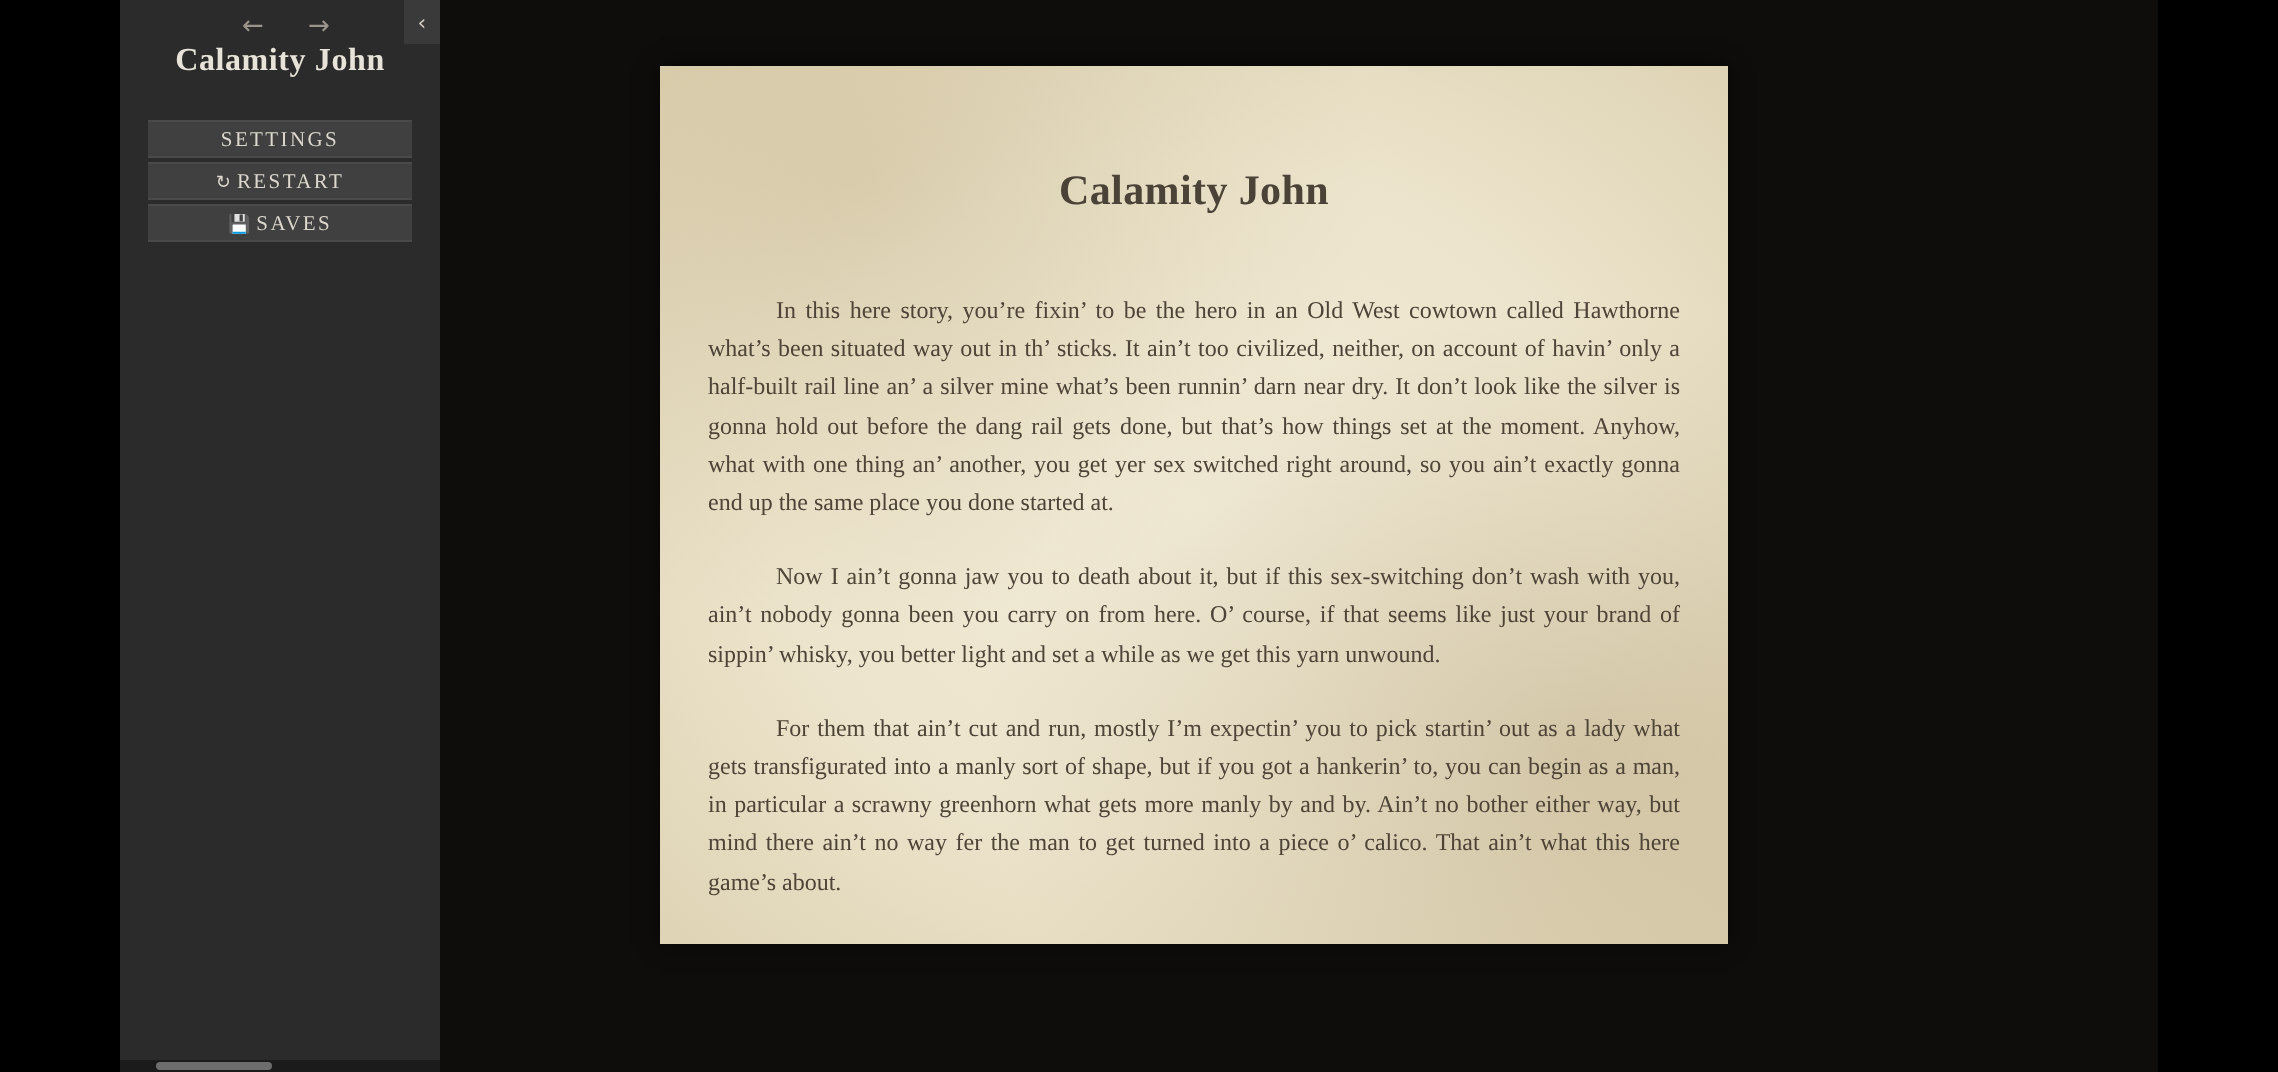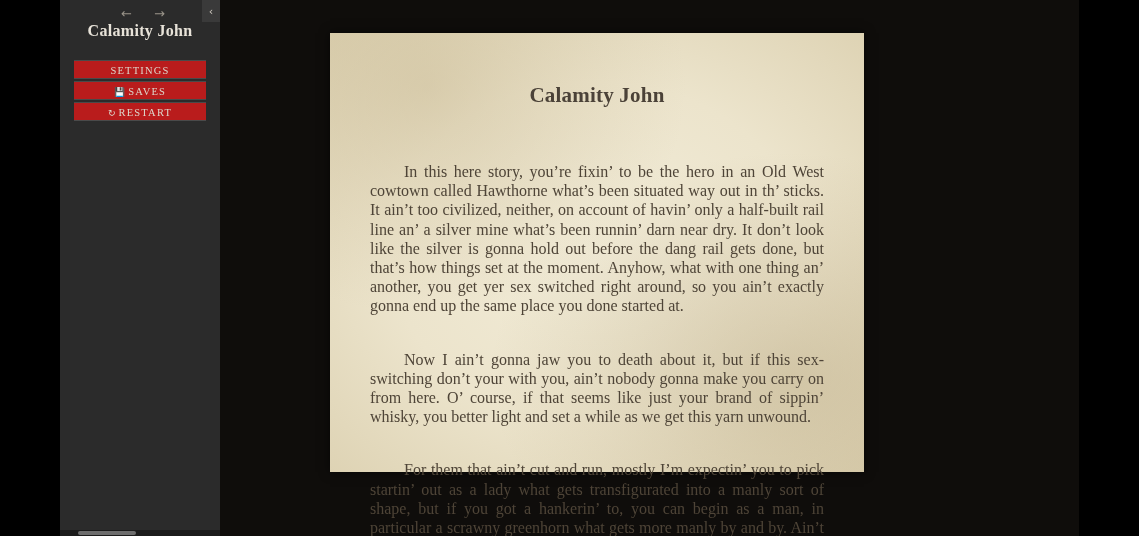--- a/index.html
+++ b/index.html
@@ -77,21 +77,21 @@
     top: 60px;
     left: 14px;
     width: 132px;
   }
   .menu-btn {
     display: block;
     box-sizing: border-box;
     width: 132px;
     height: 19px;
     margin: 0 0 2px 0;
-    background: #b91c1c;
+    background: #404040;
     border: none;
     border-top: 1px solid #4a4a4a;
     border-bottom: 1px solid #4a4a4a;
     color: #ddd8cd;
     font-family: "Liberation Serif", serif;
     font-size: 10.5px;
     letter-spacing: 1.2px;
     line-height: 17px;
     text-align: center;
     cursor: pointer;
@@ -170,25 +170,25 @@
     padding-top: 50px;
     text-align: center;
     font-family: "Liberation Serif", serif;
     font-size: 21px;
     font-weight: bold;
     color: #4b4238;
     letter-spacing: 0.2px;
   }
 
   .para {
-    margin: 16px;
+    margin: 0;
     padding-top: 18px;
     text-indent: 34px;
     font-family: "Liberation Serif", serif;
-    font-size: 16px;
+    font-size: 12px;
     line-height: 19.2px;
     text-align: justify;
     color: #4e4437;
   }
   #p1 { padding-top: 38px; }
 
   .link {
     color: #4e4437;
     cursor: pointer;
   }
@@ -205,42 +205,42 @@
       <button id="arrow-fwd" class="arrow-btn">→</button>
     </div>
 
     <div class="story-title">Calamity John</div>
 
     <div class="menu-group">
       <button class="menu-btn">
         <span>SETTINGS</span>
       </button>
       <button class="menu-btn">
+        <span class="menu-icon">↻</span><span>RESTART</span>
+      </button>
+      <button class="menu-btn">
         <span class="menu-icon">💾</span><span>SAVES</span>
       </button>
-      <button class="menu-btn">
-        <span class="menu-icon">↻</span><span>RESTART</span>
-      </button>
     </div>
 
     <button id="collapse-tab">‹</button>
 
     <div id="sidebar-scrollbar">
       <div class="thumb"></div>
     </div>
   </div>
 
   <div id="passage-area">
     <div id="passage">
 
       <h1 id="passage-title">Calamity John</h1>
 
       <p id="p1" class="para">In this here story, you’re fixin’ to be the hero in an Old West cowtown called Hawthorne what’s been situated way out in th’ sticks. It ain’t too civilized, neither, on account of havin’ only a half-built rail line an’ a silver mine what’s been runnin’ darn near dry. It don’t look like the silver is gonna hold out before the dang rail gets done, but that’s how things set at the moment. Anyhow, what with one thing an’ another, you get yer sex switched right around, so you ain’t exactly gonna end up the same place you done started at.</p>
 
-      <p class="para">Now I ain’t gonna jaw you to death about it, but if this sex-switching don’t your with you, ain’t nobody gonna make you carry on from here. O’ course, if that seems like just your brand of sippin’ whisky, you better light and set a while as we get this yarn unwound.</p>
+      <p class="para">Now I ain’t gonna jaw you to death about it, but if this sex-switching don’t wash with you, ain’t nobody gonna been you carry on from here. O’ course, if that seems like just your brand of sippin’ whisky, you better light and set a while as we get this yarn unwound.</p>
 
       <p class="para">
         <span>For them that ain’t cut and run, mostly I’m expectin’ you to pick startin’ out </span><a class="link">as a lady</a><span> what gets transfigurated into a manly sort of shape, but if you got a hankerin’ to, you can begin </span><a class="link">as a man</a><span>, in particular a scrawny greenhorn what gets more manly by and by. Ain’t no bother either way, but mind there ain’t no way fer the man to get turned into a piece o’ calico. That ain’t what this here game’s about.</span>
       </p>
 
     </div>
   </div>
 
 </div>
 

